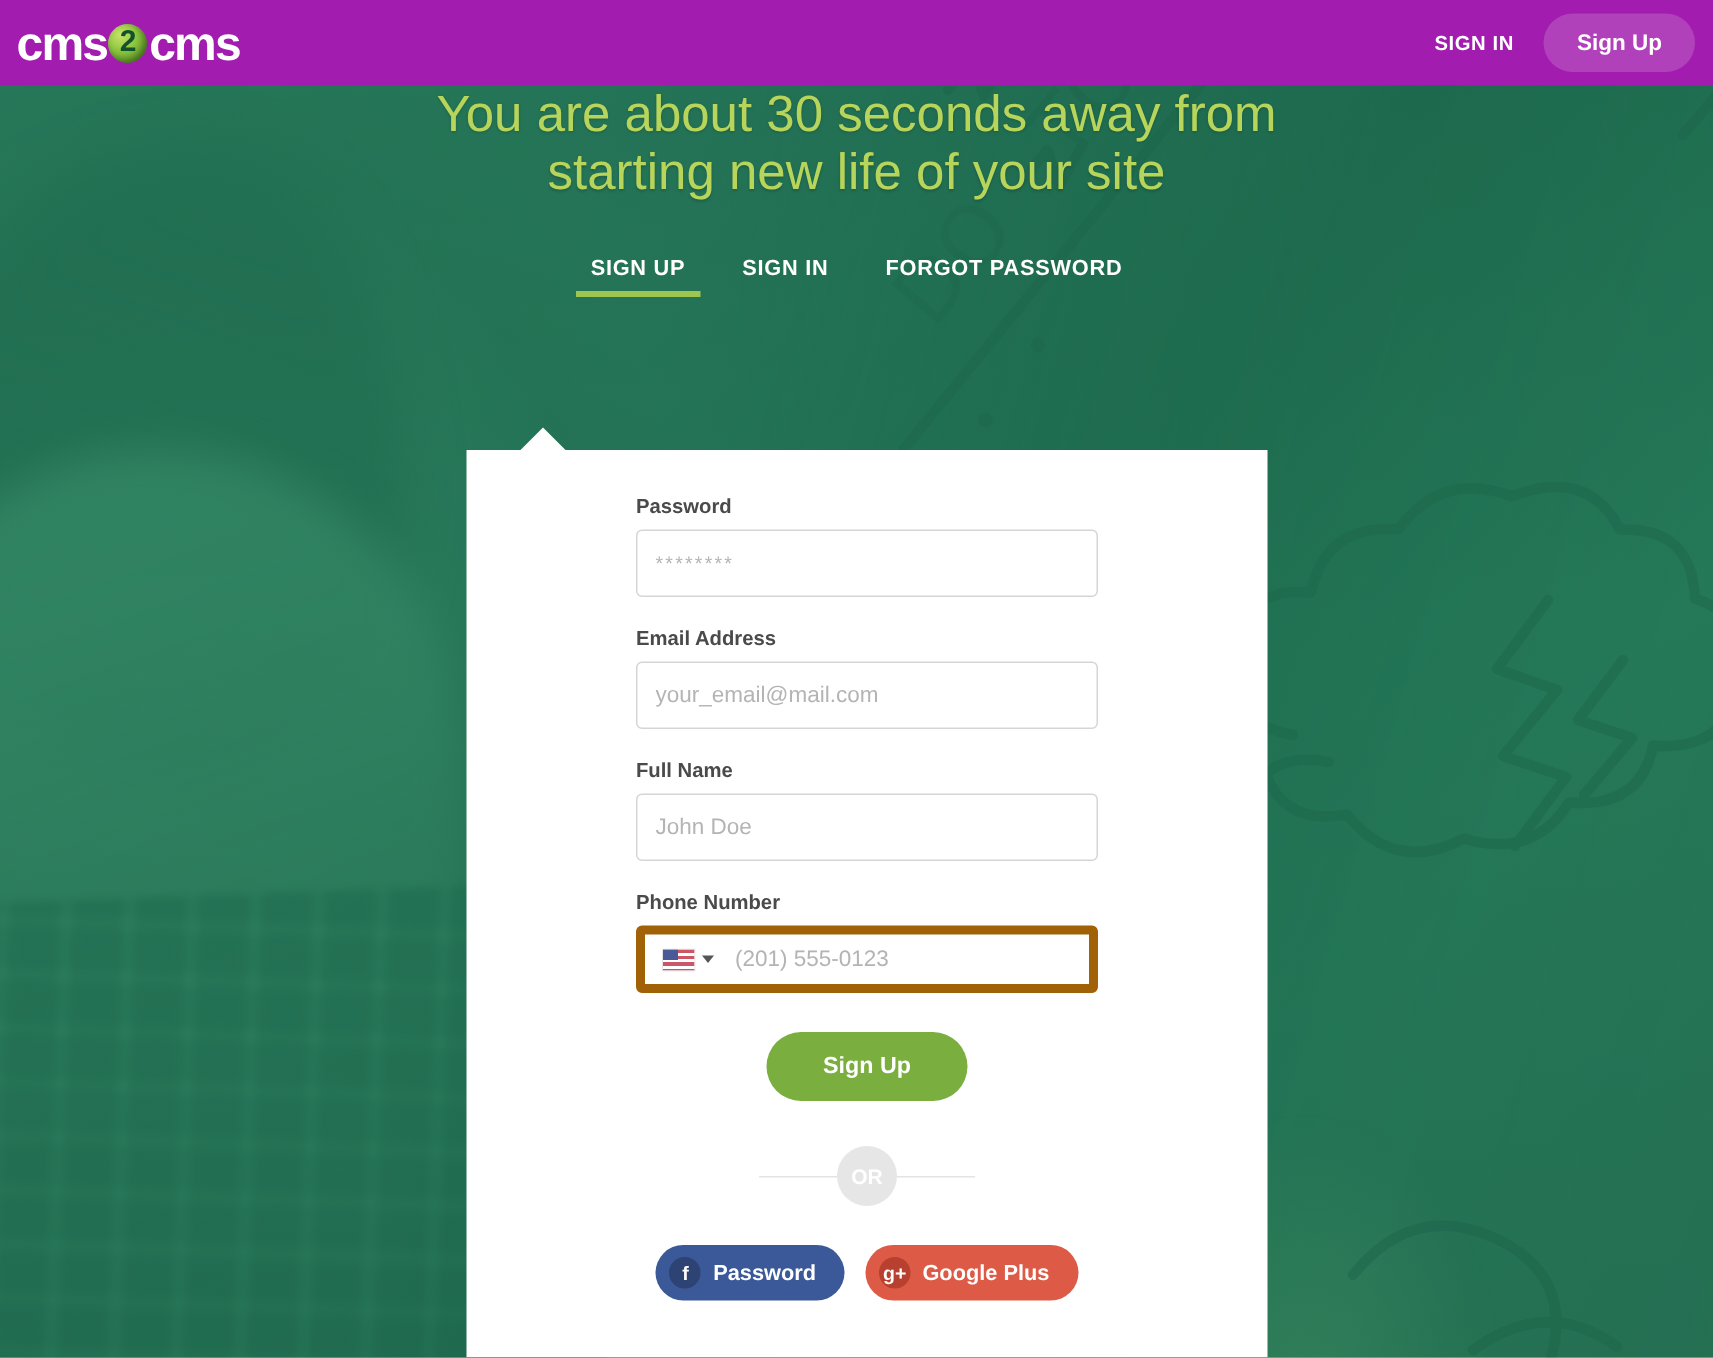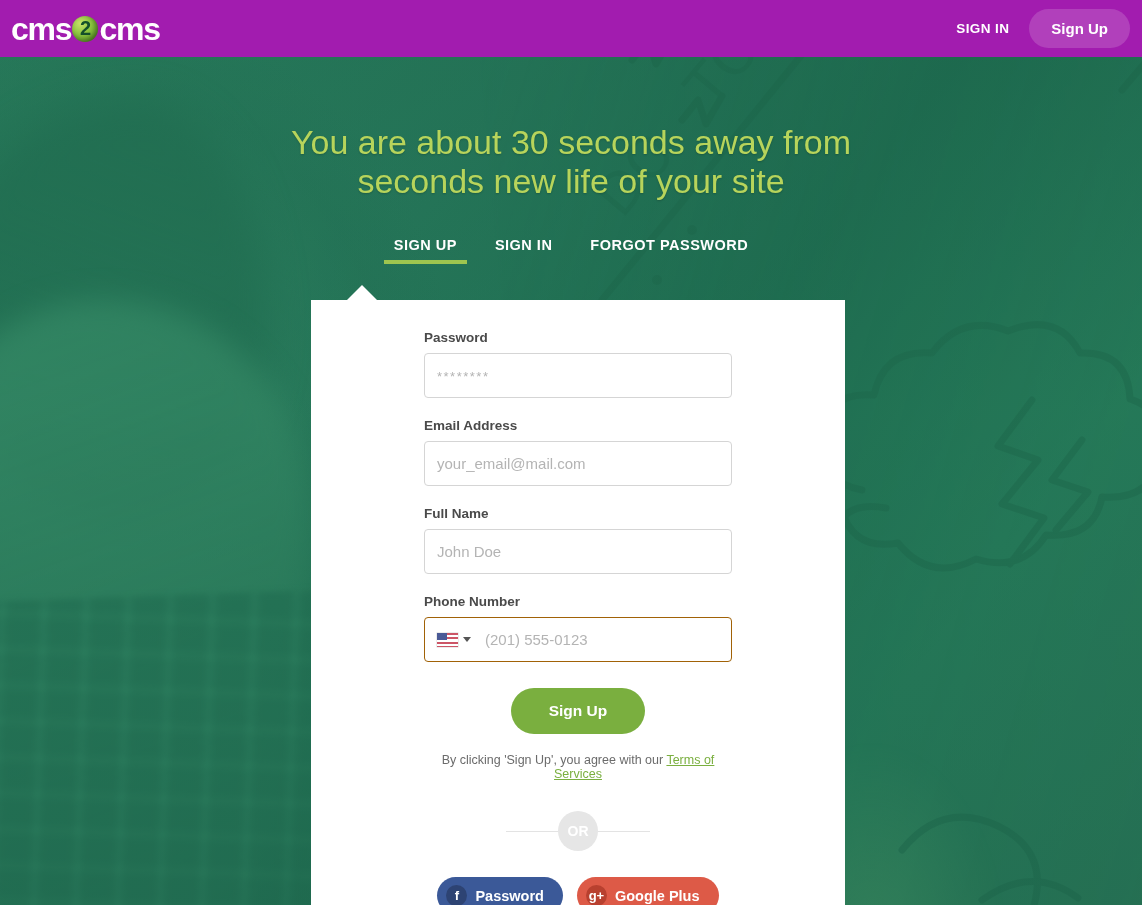--- a/index.html
+++ b/index.html
@@ -162,21 +162,20 @@
 
   
   .hero {
     position: absolute;
     left: 0; top: 57px;
     width: 1142px;
     z-index: 20;
     text-align: center;
   }
   .headline {
-    margin-top: 66px;
     color: #b7d45b;
     font-size: 34px;
     font-weight: 400;
     line-height: 39px;
     text-shadow: 0 1px 2px rgba(0,0,0,0.18);
   }
 
   
   .tabs {
     margin-top: 36px;
@@ -246,21 +245,21 @@
   .input::placeholder { color: #b4b4b4; }
   .input.pw::placeholder { letter-spacing: 1.5px; font-size: 13px; }
 
   
   .phone-wrap {
     position: relative;
     display: flex;
     align-items: center;
     width: 100%;
     height: 45px;
-    border: 1px solid #a16207;
+    border: 6px solid #a16207;
     border-radius: 4px;
     background: #fff;
     overflow: hidden;
   }
   .flag-btn {
     display: flex;
     align-items: center;
     gap: 5px;
     padding: 0 8px 0 12px;
     height: 100%;
@@ -452,21 +451,21 @@
     </div>
     <div class="header-right">
       <div class="hdr-signin">SIGN IN</div>
       <div class="hdr-signup">Sign Up</div>
     </div>
   </div>
 
   <div class="hero">
     <div class="headline">
       <div>You are about 30 seconds away from</div>
-      <div>seconds new life of your site</div>
+      <div>starting new life of your site</div>
     </div>
 
     <div class="tabs">
       <div class="tab active">SIGN UP</div>
       <div class="tab">SIGN IN</div>
       <div class="tab">FORGOT PASSWORD</div>
     </div>
   </div>
 
   <div class="card">
@@ -500,23 +499,20 @@
             <span class="caret"></span>
           </button>
           <input class="phone-input" type="text" placeholder="(201) 555-0123" style="">
         </div>
       </div>
 
       <div class="submit-row">
         <button class="btn-signup">Sign Up</button>
       </div>
 
-      <div class="terms">
-        <span>By clicking 'Sign Up', you agree with our </span><a href="#">Terms of Services</a>
-      </div>
 
       <div class="divider">
         <div class="divider-line"></div>
         <div class="or-circle">OR</div>
       </div>
 
       <div class="social">
         <button class="social-btn fb">
           <span class="social-ic">f</span>
           <span>Password</span>

